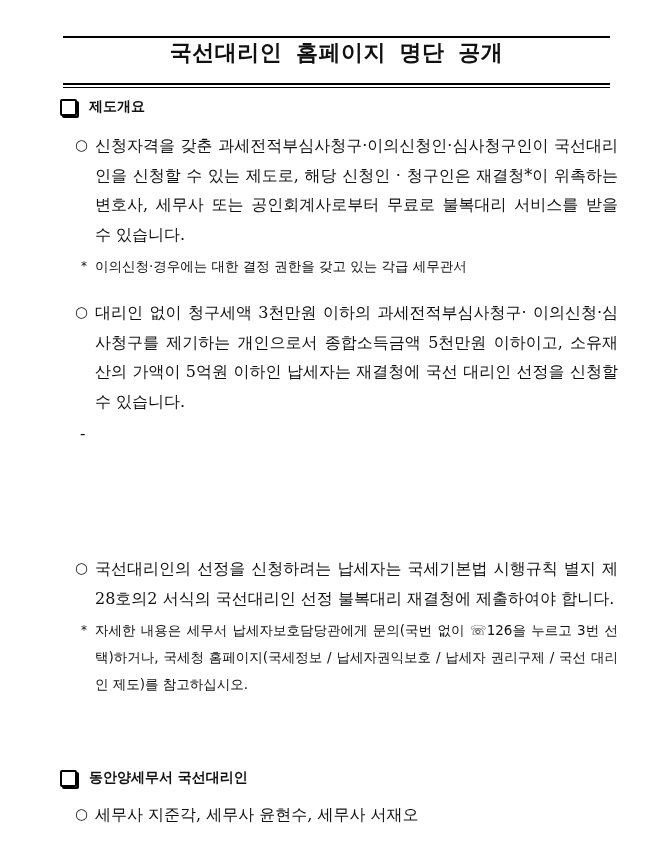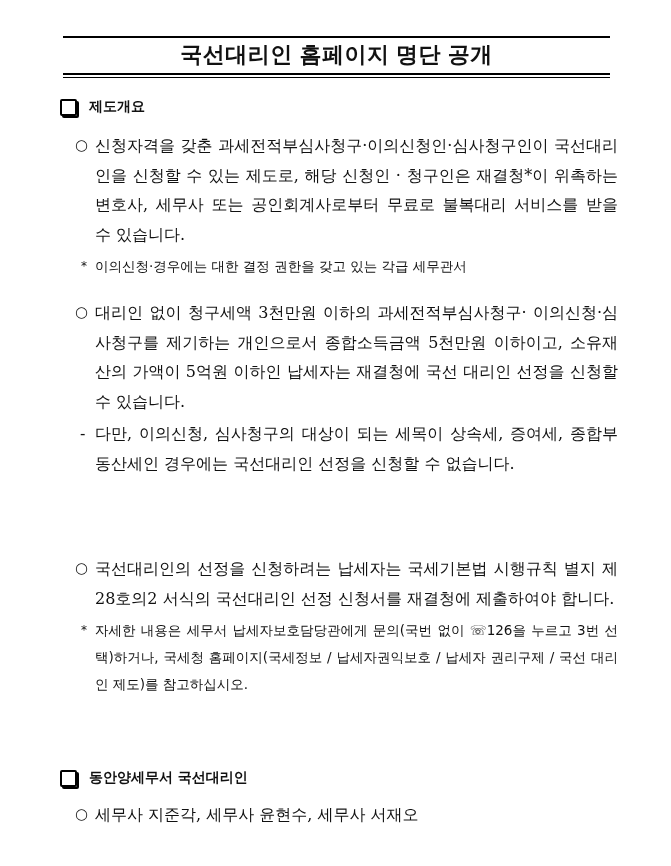--- a/index.html
+++ b/index.html
@@ -1,21 +1,21 @@
 <!DOCTYPE html>
 <html><head>
 <meta charset="utf-8">
 <style>
   html, body { margin:0; padding:0; background:#ffffff; }
   body { width:671px; height:866px; position:relative; overflow:hidden; color:#111;
          font-family:"DejaVu Serif","Liberation Serif",serif; }
   .title-wrap { position:absolute; left:63px; top:36px; width:547px; }
   .title-top { border-top:2px solid #000; height:0; }
-  .title { text-align:center; font-family:Liberation Sans, sans-serif;
-           font-weight:bold; font-size:22px; height:34px; line-height:34px; letter-spacing:0.5px; }
+  .title { text-align:center; font-family:Liberation Mono, monospace;
+           font-weight:bold; font-size:22px; height:44px; line-height:34px; letter-spacing:0.5px; }
   .title-bottom { border-top:2px solid #000; margin-top:1px; height:2px; border-bottom:1.5px solid #000; }
 
   .section { position:absolute; left:58px; width:560px; }
   .sec-head { display:flex; align-items:center; font-family:"DejaVu Sans","Liberation Sans",sans-serif;
               font-weight:bold; font-size:14px; height:28px; }
   .box { width:13px; height:13px; border:2px solid #000; border-radius:2px;
          box-shadow:2px 2px 0 #000; margin-right:12px; margin-left:2px; display:inline-block; }
   .para { position:relative; padding-left:37px; font-size:16px; line-height:29.5px;
           text-align:justify; text-align-last:left; }
   .bullet { position:absolute; left:17px; top:0; font-size:15px; }
@@ -49,28 +49,27 @@
   </div>
 </div>
 
 <div class="section" style="top:288px;">
   <div class="para" style="margin-top:10px;">
     <span class="bullet">○</span>
     <span>대리인 없이 청구세액 3천만원 이하의 과세전적부심사청구· 이의신청·심사청구를 제기하는 개인으로서 종합소득금액 5천만원 이하이고, 소유재산의 가액이 5억원 이하인 납세자는 재결청에 국선 대리인 선정을 신청할 수 있습니다.</span>
   </div>
   <div class="dash" style="margin-top:3px;">
     <span class="mark">-</span>
-    <span>다만, 이의신청, 심사청구의 대상이 되는 세목이 상속세, 증여세, 종합부동산세인 경우에는 국선대리인 선정을 신청할 수 없습니다.</span>
   </div>
 </div>
 
 <div class="section" style="top:544px;">
   <div class="para" style="margin-top:10px;">
     <span class="bullet">○</span>
-    <span>국선대리인의 선정을 신청하려는 납세자는 국세기본법 시행규칙 별지 제28호의2 서식의 국선대리인 선정 신청서를 재결청에 제출하여야 합니다.</span>
+    <span>국선대리인의 선정을 신청하려는 납세자는 국세기본법 시행규칙 별지 제28호의2 서식의 국선대리인 선정 불복대리 재결청에 제출하여야 합니다.</span>
   </div>
   <div class="note" style="margin-top:4px;">
     <span class="star">*</span>
     <span>자세한 내용은 세무서 납세자보호담당관에게 문의(국번 없이 ☏126을 누르고 3번 선택)하거나, 국세청 홈페이지(국세정보 / 납세자권익보호 / 납세자 권리구제 / 국선 대리인 제도)를 참고하십시오.</span>
   </div>
 </div>
 
 <div class="section" style="top:764px;">
   <div class="sec-head">
     <span class="box"></span>

